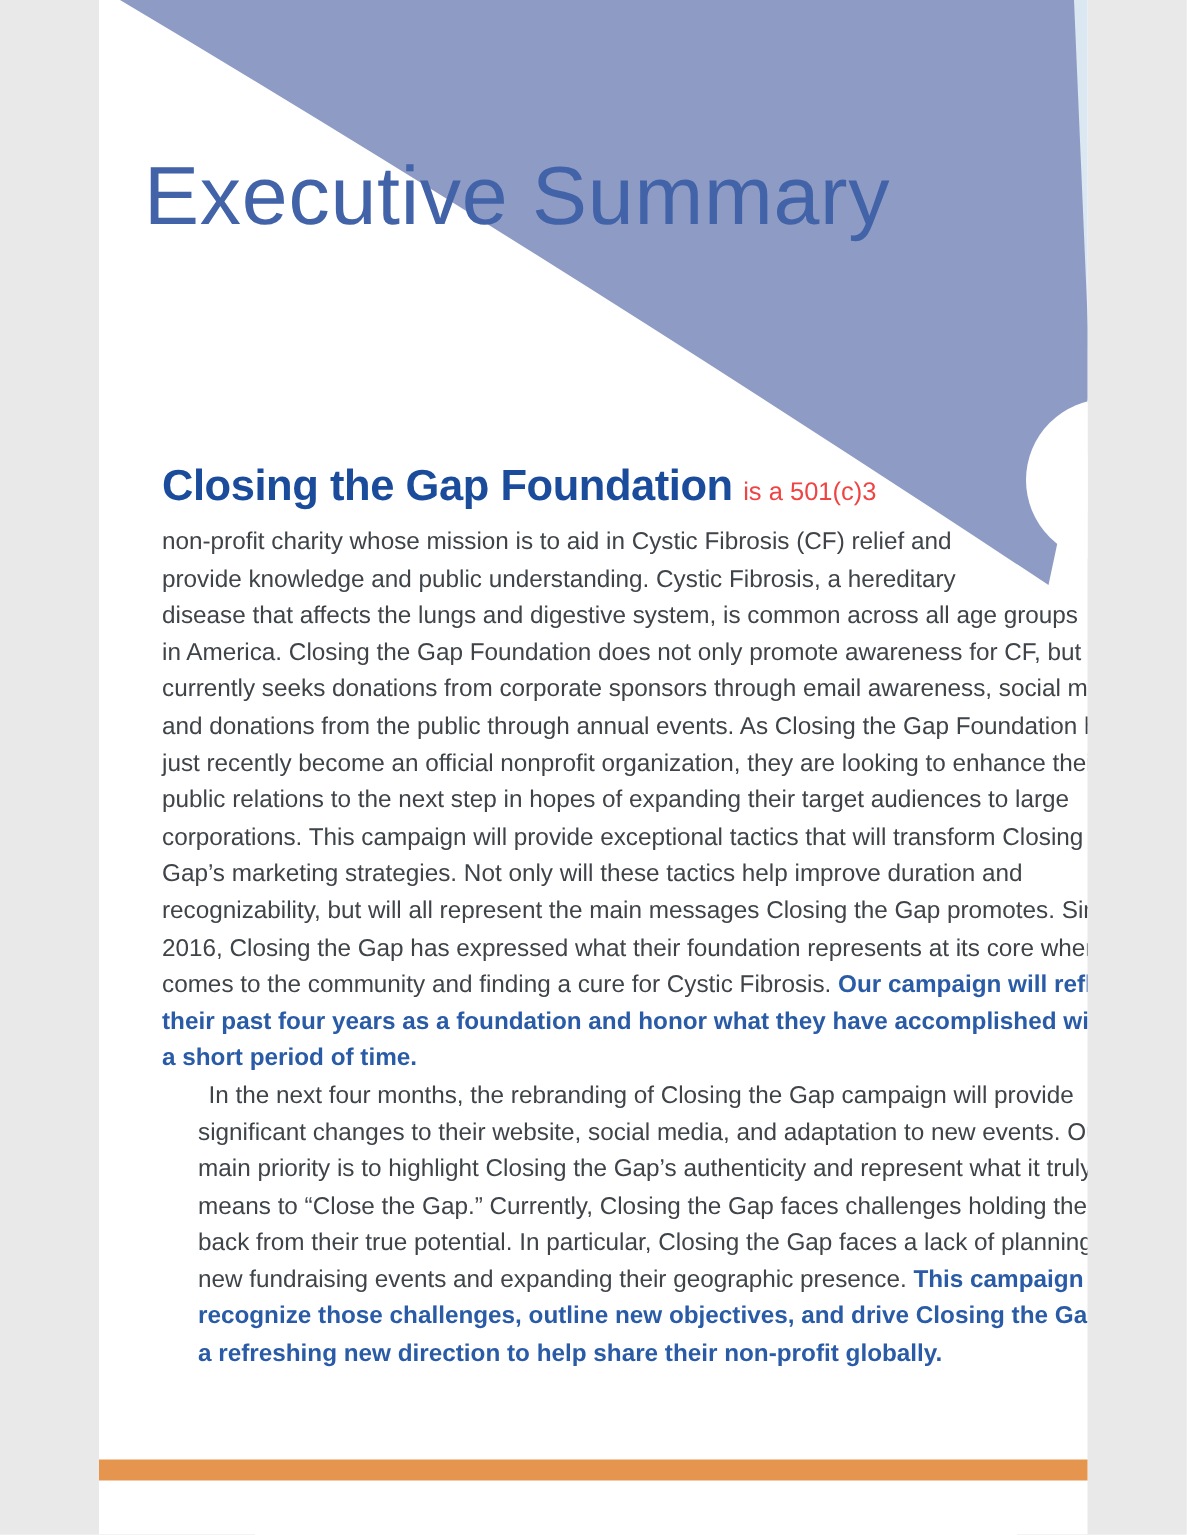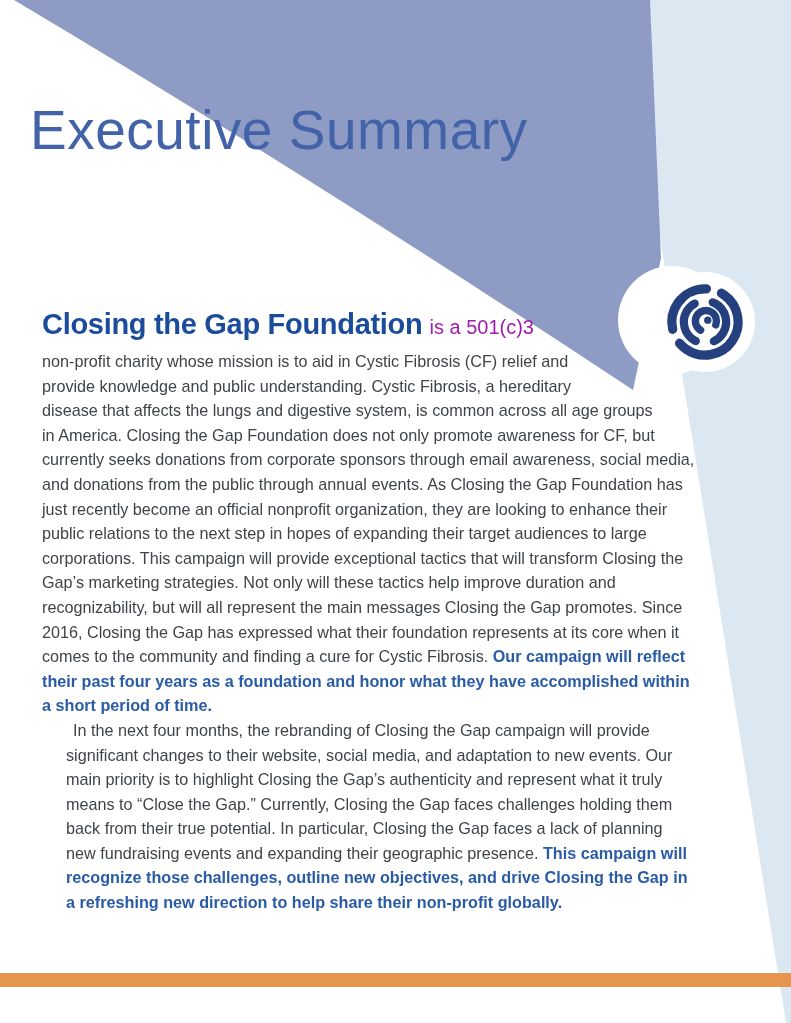--- a/index.html
+++ b/index.html
@@ -1,37 +1,37 @@
 <!DOCTYPE html>
 <html><head>
 <meta charset="utf-8">
 <style>
   html,body { margin:0; padding:0; background:#e9e9e9; }
   .page {
-    position:relative; width:791px; height:1023px;
+    position:relative; width:659px; height:1023px;
     background:#ffffff; overflow:hidden;
     font-family:"Liberation Sans", sans-serif;
     margin:0 auto;
   }
   .bg { position:absolute; left:0; top:0; width:791px; height:1023px; }
 
   .title {
     position:absolute; left:30px; top:103px; margin:0;
     font-size:55px; font-weight:400; line-height:1;
     color:#4263a8; letter-spacing:0.5px;
   }
 
   .content { position:absolute; left:42px; top:306px; width:653px; }
 
   .heading { line-height:36px; margin-bottom:2px; white-space:nowrap; }
   .heading-bold {
     font-size:29px; font-weight:bold; color:#1b4c9c; letter-spacing:-0.3px;text-align:right;
   }
   .heading-suffix {
-    font-size:20px; color:#a21caf; margin-left:7px;
+    font-size:17px; color:#ef4444; margin-left:7px;
   }
 
   .para {
     margin:0; font-size:16.2px; line-height:24.6px; color:#3f4449;
     text-align:left;
   }
   .para .accent { color:#2a5ba6; font-weight:bold; }
   .p2 { text-indent:7px;margin-left:24px; }
 
   

